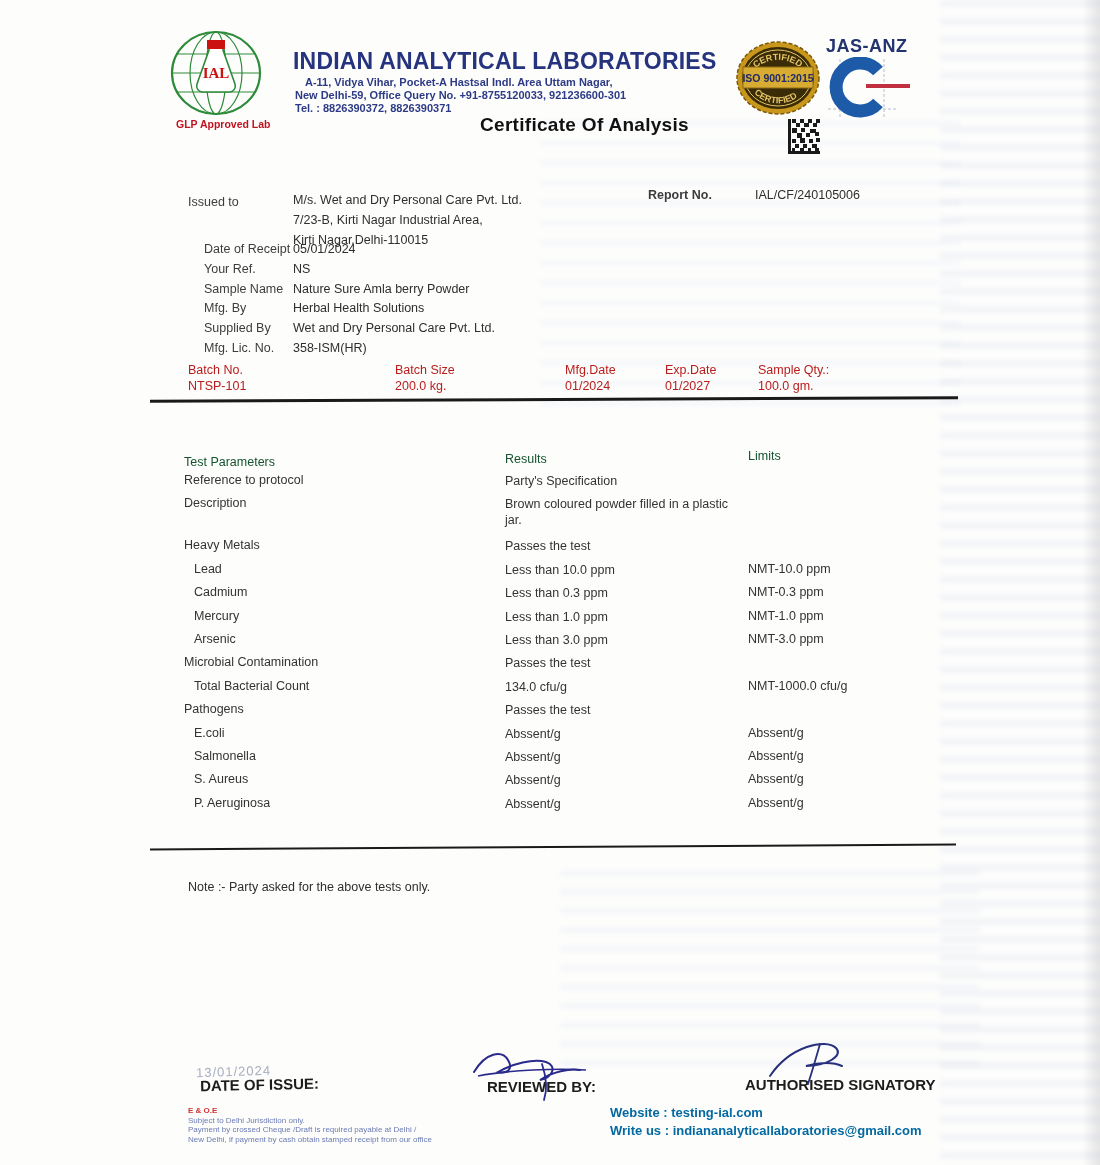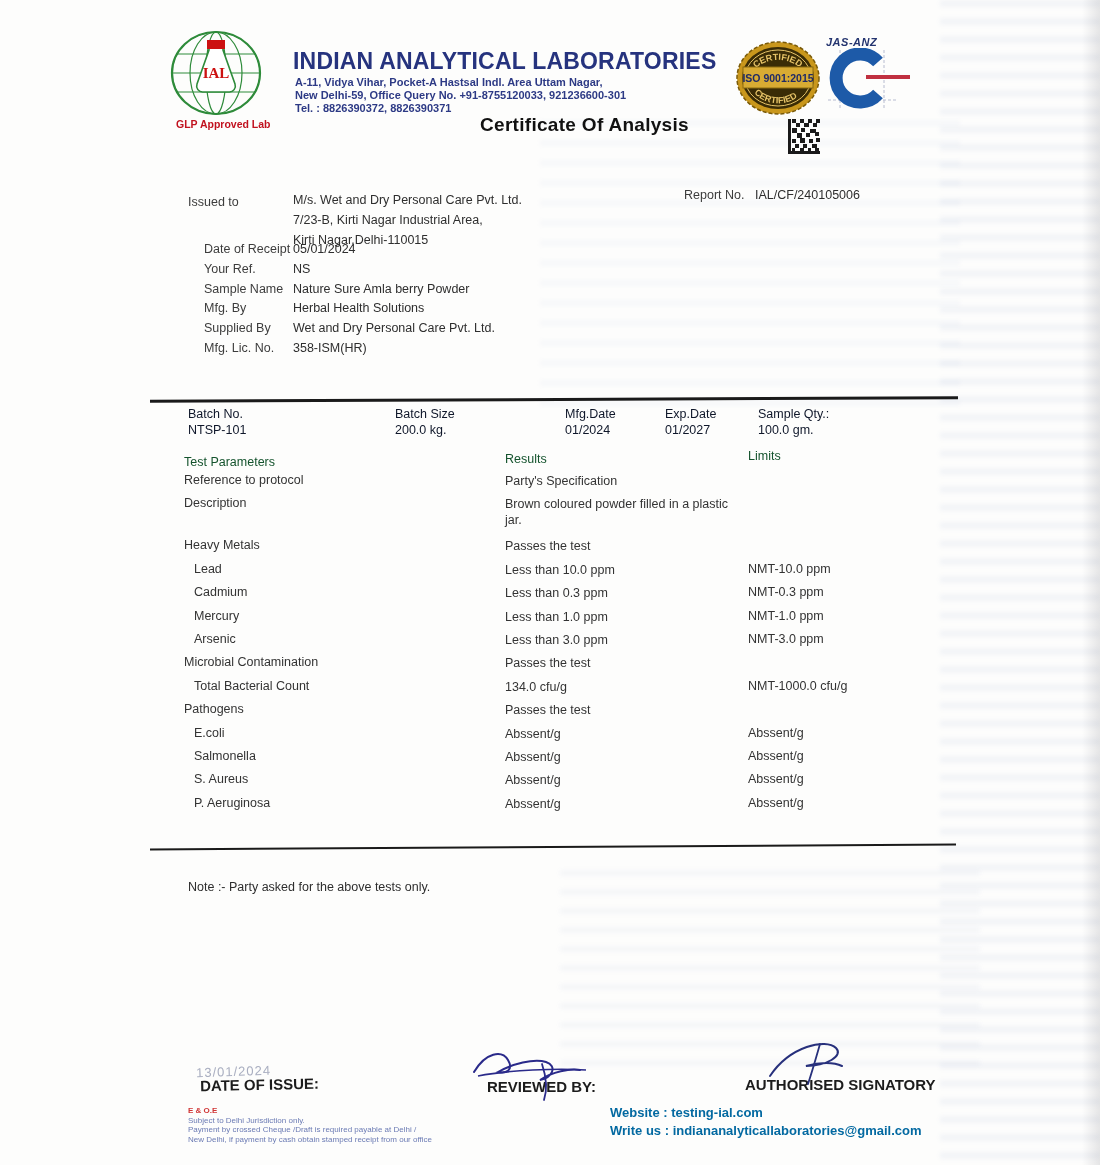--- a/index.html
+++ b/index.html
@@ -19,38 +19,38 @@
     background:repeating-linear-gradient(180deg, rgba(124,145,195,.12) 0 6px, transparent 6px 19px);
   }
   .edge-shadow { position:absolute; right:0; top:0; width:18px; height:1165px;
     background:linear-gradient(90deg, transparent, rgba(120,120,130,.18)); pointer-events:none; }
 
   .abs { position:absolute; }
 
   
   .lab-name { left:293px; top:48px; font-size:23px; font-weight:bold; color:#26337e; letter-spacing:.2px; }
   .addr { left:295px; color:#2d3a85; font-weight:bold; font-size:11px; line-height:13px; }
-  .addr1 { top:76px; } .addr2 { top:89px; } .addr3 { top:102px; }
+  .addr1 { top:76px;margin-left:10px; } .addr2 { top:89px; } .addr3 { top:102px; }
   .glp { left:176px; top:118px; color:#c1121f; font-weight:bold; font-size:10.5px; }
   .cert-title { left:480px; top:114px; font-size:19px; font-weight:bold; color:#111; letter-spacing:.3px; }
 
   
   .lbl { color:#3c3c3c; font-size:12.5px; }
   .val { color:#2e2e2e; font-size:12.5px; }
   .issued-lbl { left:188px; top:195px; }
   .issued-val { left:293px; top:190px; line-height:20px; }
-  .report-lbl { left:684px; top:188px; }
+  .report-lbl { left:648px; top:188px;font-weight:bold; }
   .report-val { left:755px; top:188px; }
   #info-fields { left:188px; top:242px; width:560px; }
   .field-row { height:19.8px; position:relative; }
   .field-row .f-lbl { position:absolute; left:16px; top:0; }
   .field-row .f-val { position:absolute; left:105px; top:0; }
 
   
-  .batch-col { top:362px; font-size:12.5px; color:#0f172a; line-height:16px;margin-top:44px; }
+  .batch-col { top:362px; font-size:12.5px; color:#b91c1c; line-height:16px; }
   .bc1 { left:188px; } .bc2 { left:395px; } .bc3 { left:565px; } .bc4 { left:665px; } .bc5 { left:758px; }
 
   .rule { background:#1a1a1a; }
   .rule-batch { left:150px; top:398px; width:808px; height:3px; transform:rotate(-.25deg); }
   .rule-note { left:150px; top:846px; width:806px; height:2px; transform:rotate(-.35deg); }
 
   
   .th { font-size:12.5px; color:#14532d; }
   .th-param { left:184px; top:455px; }
   .th-results { left:505px; top:452px; }
@@ -75,21 +75,21 @@
   .eoe { color:#d03535; font-weight:bold; }
   .fp-line { color:#6b7bb4; }
   .contact { font-size:13px; font-weight:bold; color:#0369a1; }
   .web { left:610px; top:1105px; }
   .write { left:610px; top:1123px; }
 
   
   .logo-wrap { left:165px; top:28px; width:102px; height:90px; }
   .iso-wrap { left:735px; top:40px; width:86px; height:76px; }
   .jas-wrap { left:826px; top:36px; width:86px; height:80px; }
-  .jas-label { font-size:11px; font-weight:bold; color:#24346f; letter-spacing:.5px;font-style:italic; }
+  .jas-label { font-size:18px; font-weight:bold; color:#24346f; letter-spacing:.5px; }
   .qr-wrap { left:788px; top:119px; width:32px; height:35px; }
 </style>
 </head>
 <body>
 
 <div class="page">
 
   <div class="bleed bleed-right"></div>
   <div class="bleed bleed-mid"></div>
   <div class="bleed bleed-bottom"></div>

